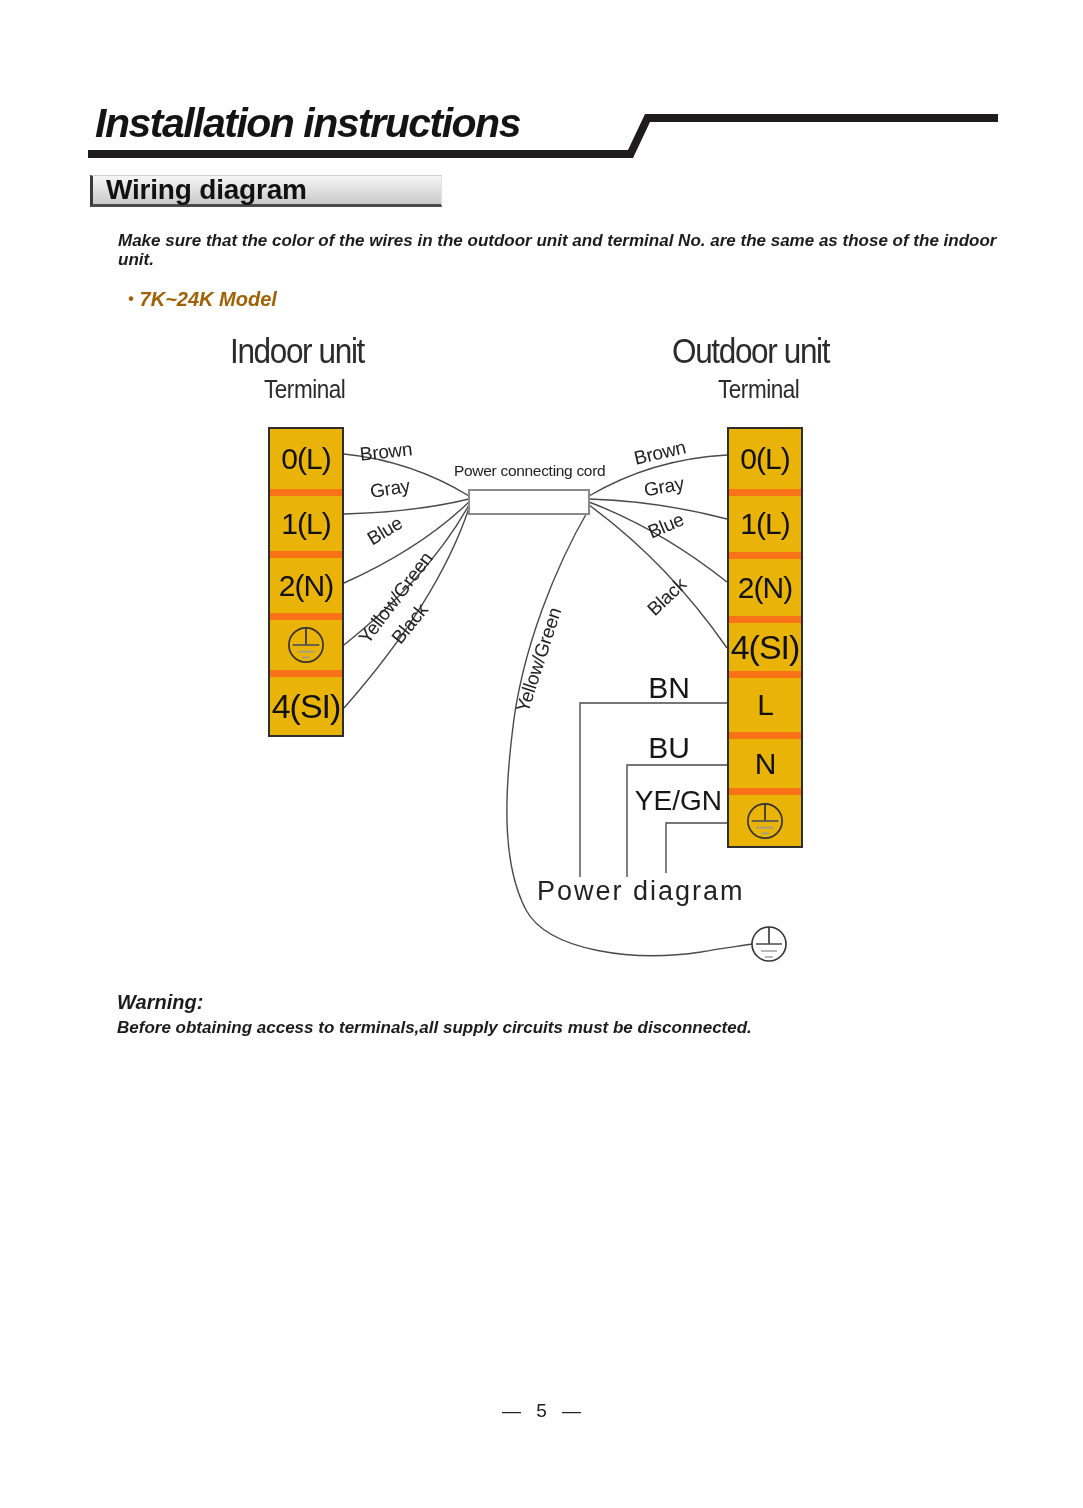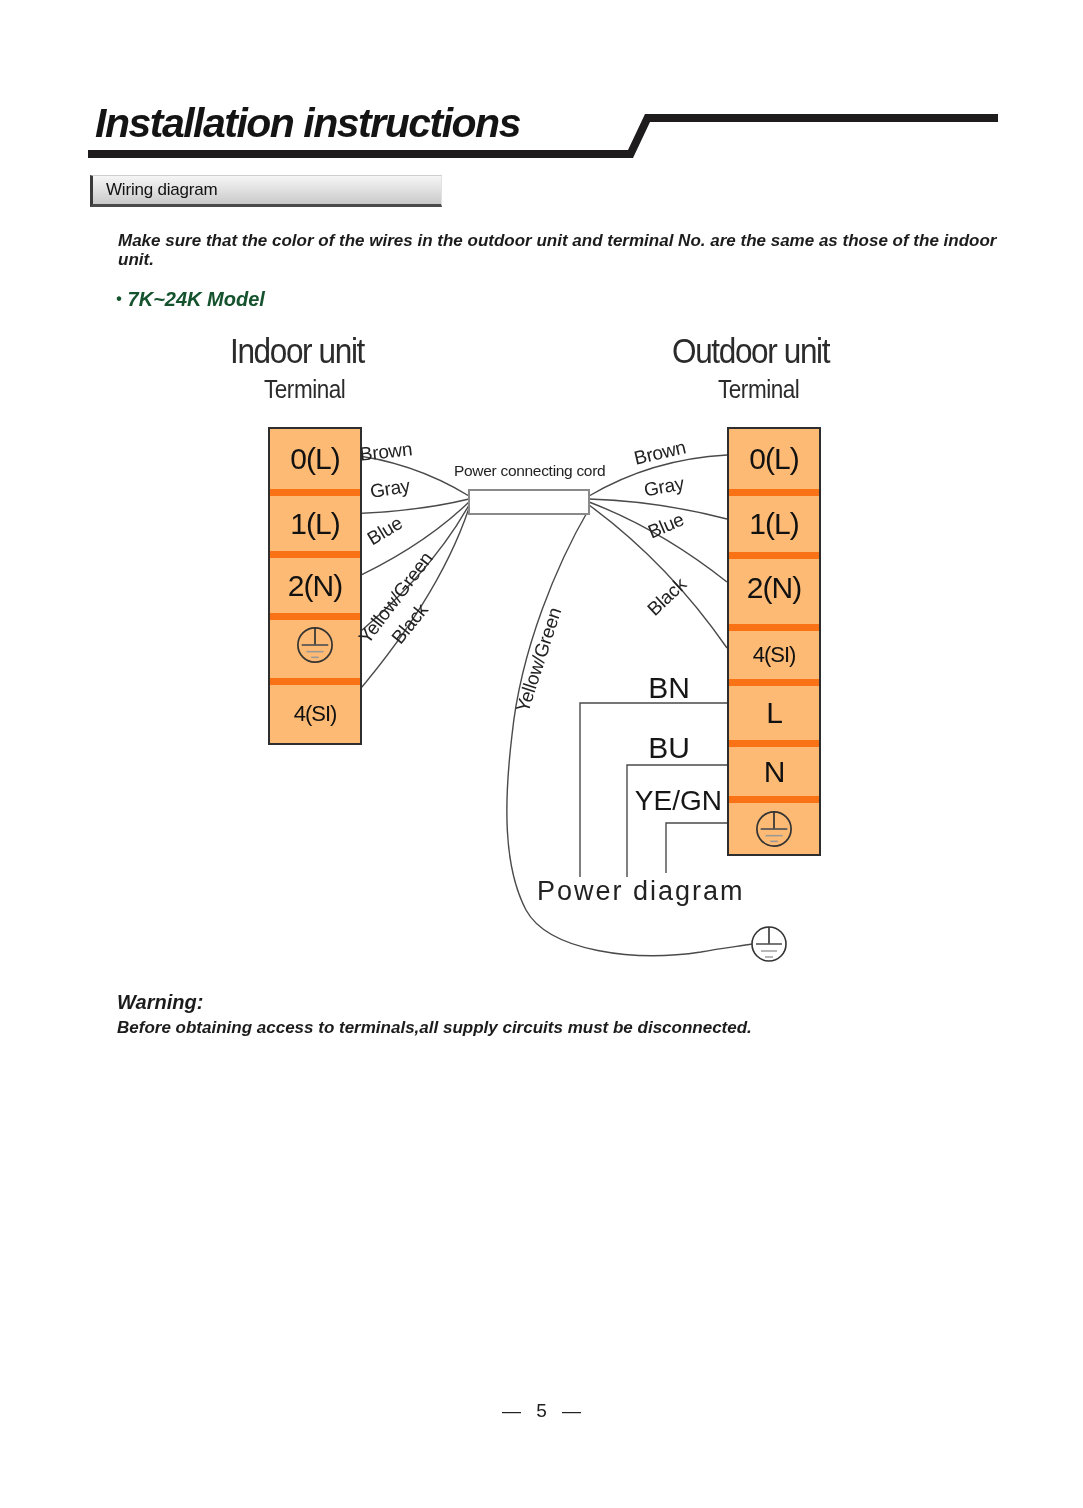--- a/index.html
+++ b/index.html
@@ -16,49 +16,49 @@
   }
   .header-rule { position:absolute; left:0; top:0; }
   
   .section-tab {
     position:absolute; left:90px; top:175px; width:352px; height:32px;
     background:linear-gradient(180deg,#f5f5f5 0%,#dedede 55%,#c9c9c9 100%);
     border-left:3px solid #3a3a3a; border-bottom:3px solid #4a4a4a;
     border-top:1px solid #cfcfcf; border-right:1px solid #e2e2e2;
     display:flex; align-items:center; padding-left:13px;
   }
-  .section-tab span { font-size:17px; font-weight:normal; color:#111; letter-spacing:-0.2px; }
+  .section-tab span { font-size:28px; font-weight:bold; color:#111; letter-spacing:-0.2px; }
   
   .intro {
     position:absolute; left:118px; top:231px; width:890px;
     font-size:17px; font-weight:bold; font-style:italic; line-height:19px; color:#1c1c1c;
   }
   .model-line {
-    position:absolute; left:116px; top:288px;
-    font-size:20px; font-weight:bold; font-style:italic; color:#14532d;
+    position:absolute; left:128px; top:288px;
+    font-size:20px; font-weight:bold; font-style:italic; color:#a16207;
   }
   .model-line .bullet { font-size:16px; margin-right:6px; vertical-align:2px; }
   
   .diagram { position:absolute; left:0; top:0; width:1083px; height:1010px; }
   .dg-svg { position:absolute; left:0; top:0; }
   .unit-title {
     position:absolute; font-size:35px; color:#2b2b2b; letter-spacing:-1.5px;
     transform:scaleX(0.9); transform-origin:left top; white-space:nowrap;
   }
   .unit-sub {
     position:absolute; font-size:25px; color:#2b2b2b; letter-spacing:-0.5px;
     transform:scaleX(0.9); transform-origin:left top; white-space:nowrap;
   }
-  .block { position:absolute; width:94px; border:2px solid #2e2e2e; background:#fdba74; }
+  .block { position:absolute; width:76px; border:2px solid #2e2e2e; background:#eab308; }
   .cell {
     display:flex; align-items:center; justify-content:center;
     border-top:7px solid #f97316; font-size:30px; color:#111; letter-spacing:-1px;
   }
   .cell:first-child { border-top:none; }
-  .cell.small { font-size:22px;margin-top:8px; }
+  .cell.small { font-size:34px; }
   .wl {
     position:absolute; font-size:19px; color:#222; white-space:nowrap;
     letter-spacing:-0.3px;
   }
   .cord-label {
     position:absolute; left:454px; top:462px; width:150px; text-align:left;
     font-size:15.5px; letter-spacing:-0.3px; color:#222; white-space:nowrap;
   }
   .supply-lbl { position:absolute; font-size:30px; color:#161616; white-space:nowrap; }
   .supply-lbl.small { font-size:28px; }

